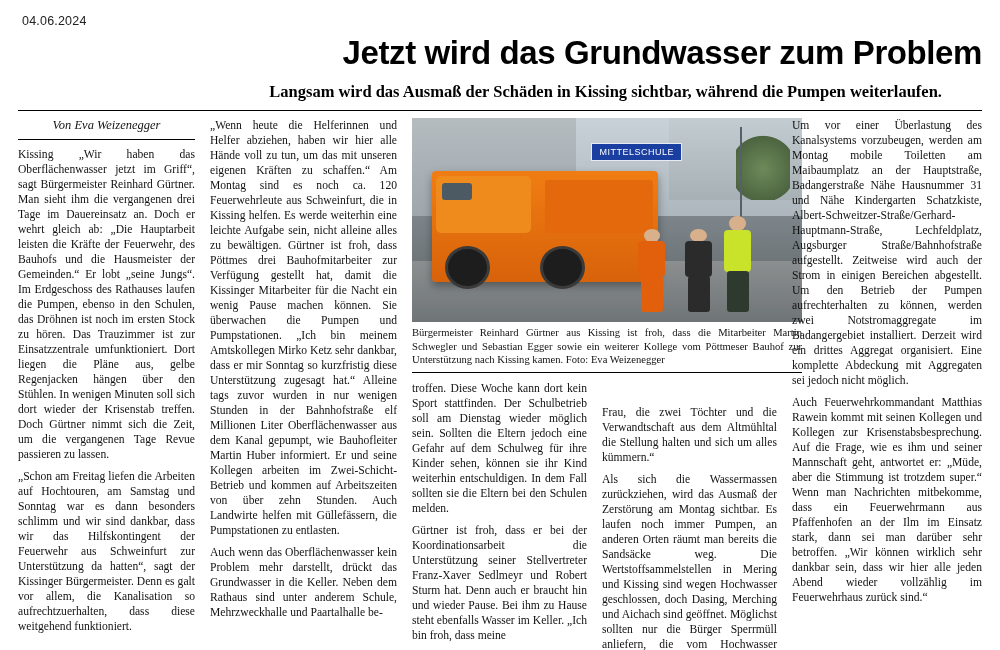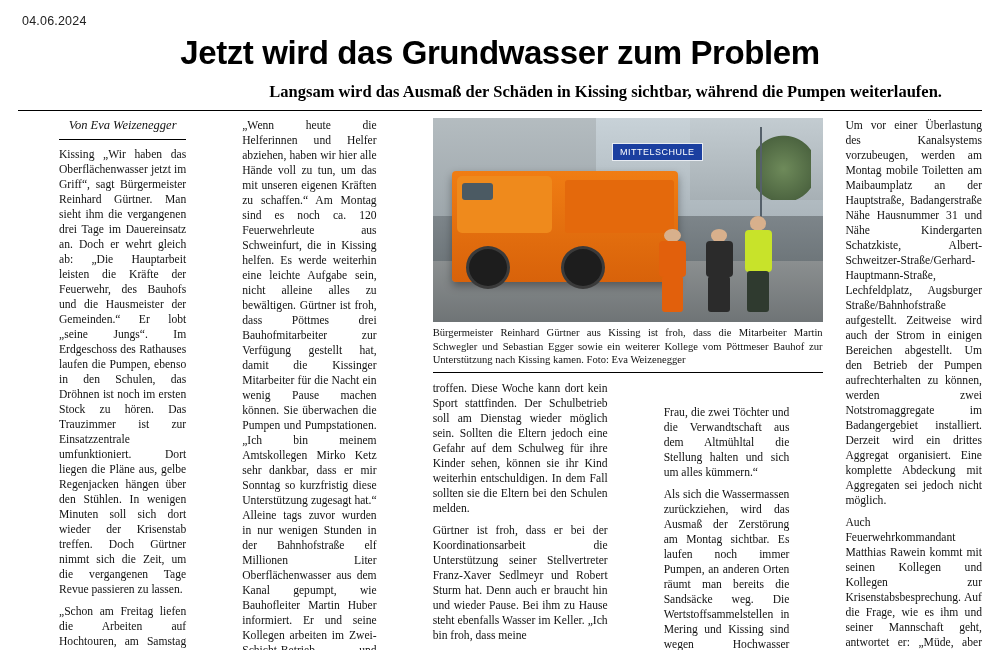--- a/index.html
+++ b/index.html
@@ -22,21 +22,21 @@
     padding: 10px 18px 6px 18px;
   }
   .date {
     font-family: "Liberation Sans", sans-serif;
     font-size: 12.5px;
     color: #222;
     letter-spacing: 0.2px;
     margin: 4px 0 8px 4px;
   }
   .headline {
-    text-align: center;
+    text-align: right;
     font-family: "Liberation Sans", sans-serif;
     font-weight: bold;
     font-size: 33px;
     letter-spacing: -0.4px;
     color: #000;
     margin: 2px 0 10px 0;
     line-height: 1.05;
   }
   .subhead {
     text-align: right;
@@ -53,21 +53,20 @@
   }
   .columns {
     display: flex;
     gap: 0px;
     margin-top: 7px;
     height: 505px;
   }
   .col {
     box-sizing: border-box;
     position: relative;
-    margin-left: 41px;
   }
   .col1 { width: 188px; padding-right: 11px; }
   .col2 { width: 202px; padding-right: 11px; padding-left: 4px;}
   .col3 { width: 190px; padding-right: 11px; padding-left: 4px;}
   .col4 { width: 190px; padding-right: 11px; padding-left: 4px;}
   .col5 { width: 194px; padding-left: 4px;}
   .byline {
     font-family: "Liberation Serif", serif;
     font-style: italic;
     font-size: 12.5px;
@@ -197,20 +196,21 @@
   <div class="columns">
 
     <div class="col col1">
       <div class="byline">Von Eva Weizenegger</div>
       <p class="body">Kissing „Wir haben das Oberflächenwasser jetzt im Griff“, sagt Bürgermeister Reinhard Gürtner. Man sieht ihm die vergangenen drei Tage im Dauereinsatz an. Doch er wehrt gleich ab: „Die Hauptarbeit leisten die Kräfte der Feuerwehr, des Bauhofs und die Hausmeister der Gemeinden.“ Er lobt „seine Jungs“. Im Erdgeschoss des Rathauses laufen die Pumpen, ebenso in den Schulen, das Dröhnen ist noch im ersten Stock zu hören. Das Trauzimmer ist zur Einsatzzentrale umfunktioniert. Dort liegen die Pläne aus, gelbe Regenjacken hängen über den Stühlen. In wenigen Minuten soll sich dort wieder der Krisenstab treffen. Doch Gürtner nimmt sich die Zeit, um die vergangenen Tage Revue passieren zu lassen.</p>
       <p class="body">„Schon am Freitag liefen die Arbeiten auf Hochtouren, am Samstag und Sonntag war es dann besonders schlimm und wir sind dankbar, dass wir das Hilfskontingent der Feuerwehr aus Schweinfurt zur Unterstützung da hatten“, sagt der Kissinger Bürgermeister. Denn es galt vor allem, die Kanalisation so aufrechtzuerhalten, dass diese weitgehend funktioniert.</p>
     </div>
 
     <div class="col col2">
       <p class="body">„Wenn heute die Helferinnen und Helfer abziehen, haben wir hier alle Hände voll zu tun, um das mit unseren eigenen Kräften zu schaffen.“ Am Montag sind es noch ca. 120 Feuerwehrleute aus Schweinfurt, die in Kissing helfen. Es werde weiterhin eine leichte Aufgabe sein, nicht alleine alles zu bewältigen. Gürtner ist froh, dass Pöttmes drei Bauhofmitarbeiter zur Verfügung gestellt hat, damit die Kissinger Mitarbeiter für die Nacht ein wenig Pause machen können. Sie überwachen die Pumpen und Pumpstationen. „Ich bin meinem Amtskollegen Mirko Ketz sehr dankbar, dass er mir Sonntag so kurzfristig diese Unterstützung zugesagt hat.“ Alleine tags zuvor wurden in nur wenigen Stunden in der Bahnhofstraße elf Millionen Liter Oberflächenwasser aus dem Kanal gepumpt, wie Bauhofleiter Martin Huber informiert. Er und seine Kollegen arbeiten im Zwei-Schicht-Betrieb und kommen auf Arbeitszeiten von über zehn Stunden. Auch Landwirte helfen mit Güllefässern, die Pumpstationen zu entlasten.</p>
+      <p class="body">Auch wenn das Oberflächenwasser kein Problem mehr darstellt, drückt das Grundwasser in die Keller. Neben dem Rathaus sind unter anderem Schule, Mehrzweckhalle und Paartalhalle be-</p>
     </div>
 
     <div class="col col3">
       <div class="photo-block" style="width:390px;">
         <div class="photo">
           <div class="sky"></div>
           <div class="bldg"></div>
           <div class="bldg2"></div>
           <div class="midband"></div>
           <div class="ground"></div>

